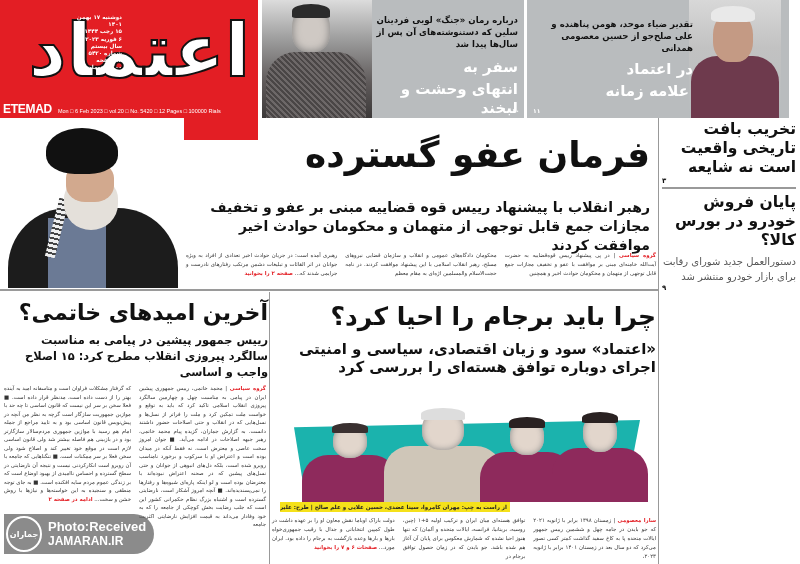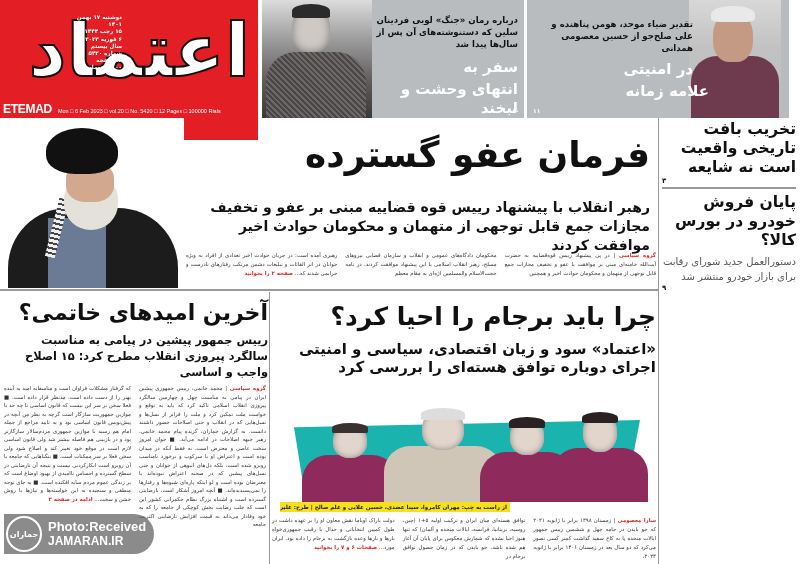--- a/index.html
+++ b/index.html
@@ -121,22 +121,22 @@
   <div class="pagenum" style="left:250px;">۱۰</div>
 </div>
 <div class="vbar" style="left:524px;"></div>
 <div id="teaser-homayoun" class="abs teaser">
   <div id="homayoun-photo" class="photo">
     <div class="sweater"></div>
       <div class="face"></div>
       <div class="hair"></div>
   </div>
   <div class="kicker" style="left:6px; top:18px; width:160px;">تقدیر ضیاء موحد، هومن پناهنده و علی صلح‌جو از حسین معصومی همدانی</div>
-  <div class="headline" style="left:6px; top:60px; width:160px;">در امنیتی</div>
-  <div class="headline" style="left:22px; top:82px; width:160px;">علامه زمانه</div>
+  <div class="headline" style="left:6px; top:60px; width:160px;">در اعتماد</div>
+  <div class="headline" style="left:2px; top:82px; width:160px;">علامه زمانه</div>
   <div class="pagenum">۱۱</div>
 </div>
 
 <div id="leader-photo" class="abs">
   <div class="robe"></div>
     <div class="shirt"></div>
     <div class="scarf"></div>
     <div class="beard"></div>
     <div class="face"></div>
     <div class="turban"></div>

